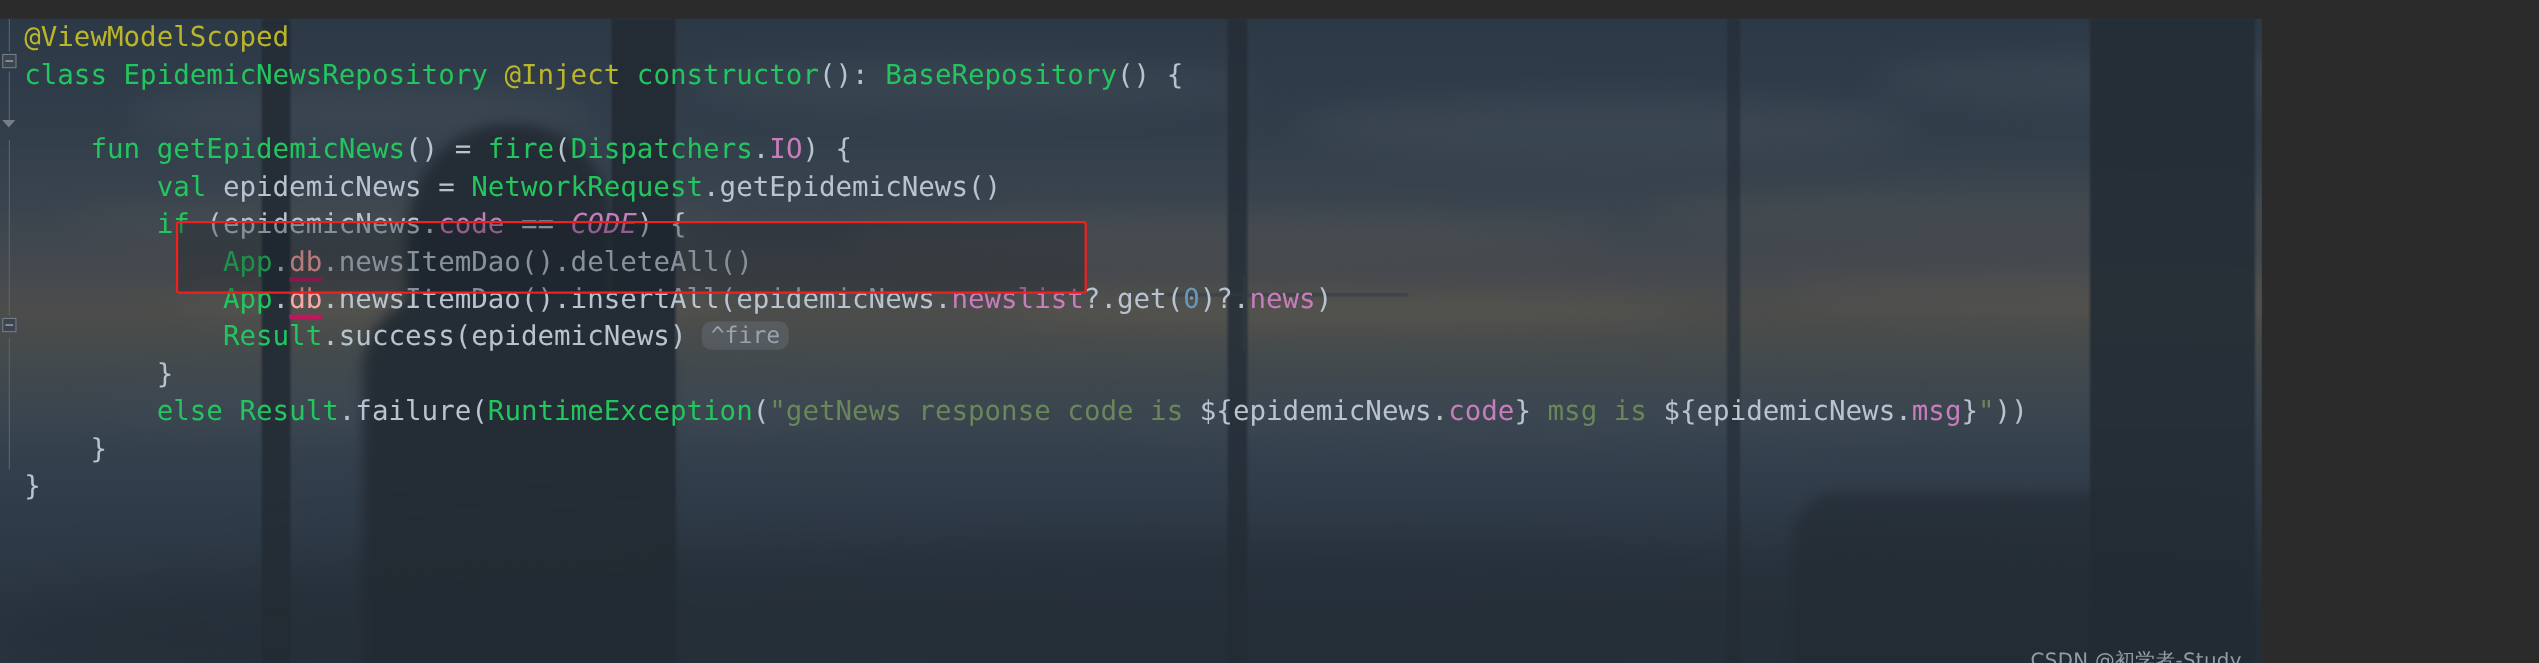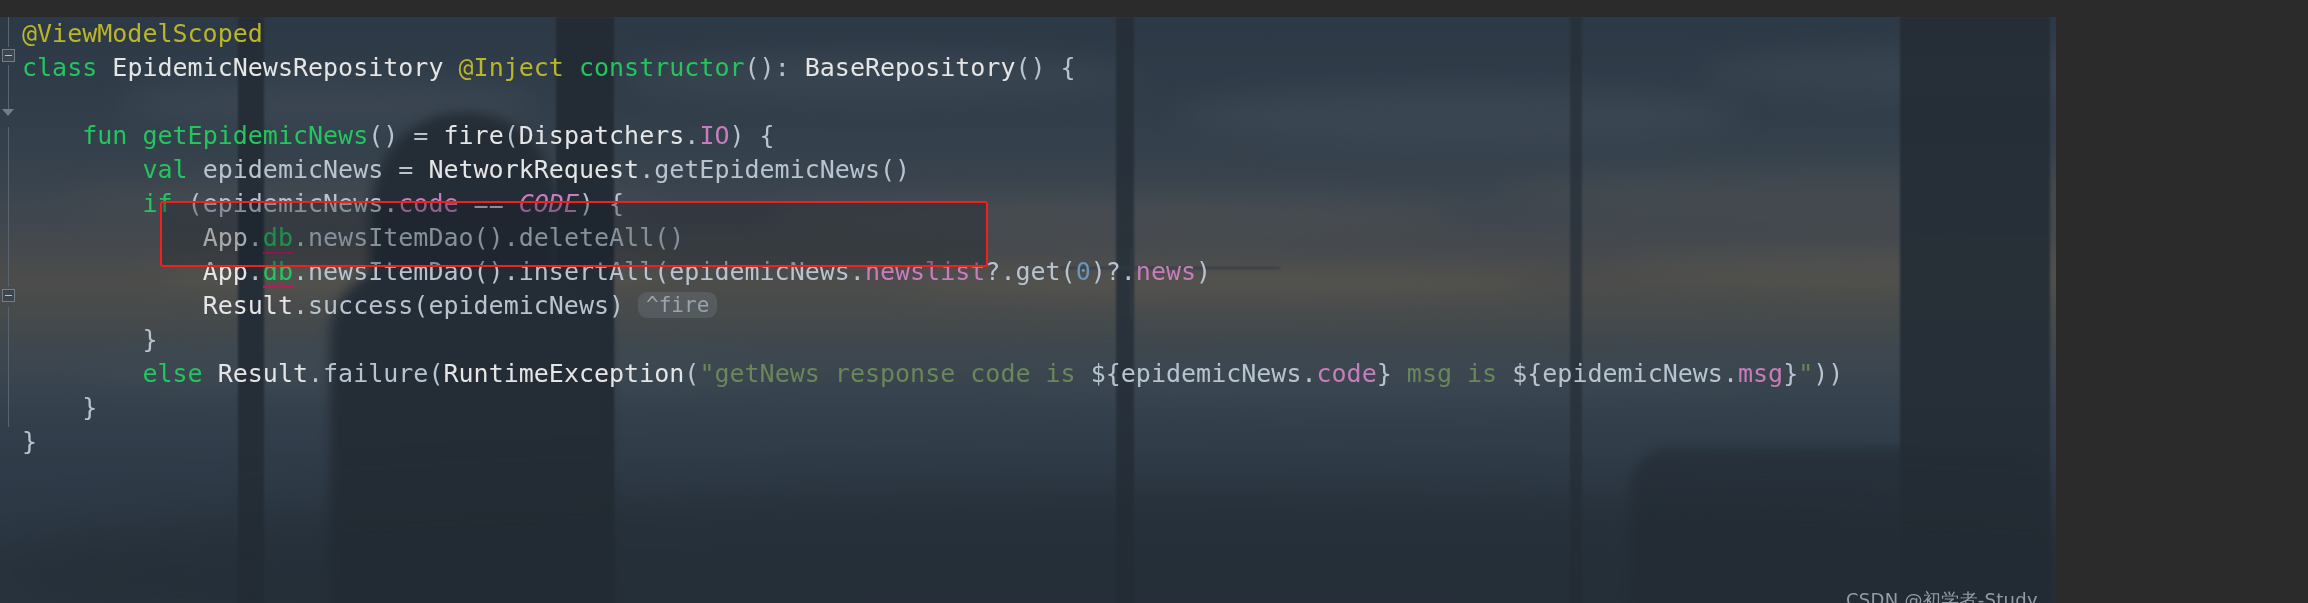--- a/index.html
+++ b/index.html
@@ -47,28 +47,28 @@
   .code{
     position:absolute;left:0;top:0;width:2308px;
     font-size:25px;line-height:34px;letter-spacing:0px;
     white-space:pre;color:#a9b7c6;
   }
   .ln{position:absolute;left:0;width:2308px;height:34px;}
   .ln span{white-space:pre;}
 
   .c-kw{color:#22c55e;}
   .c-ann{color:#bbb529;}
-  .c-cls{color:#e5e5e5;}
+  .c-cls{color:#22c55e;}
   .c-fn{color:#22c55e;}
   .c-prop{color:#c77dbb;}
   .c-propi{color:#c77dbb;font-style:italic;}
   .c-str{color:#6a8759;}
   .c-num{color:#6897bb;}
   .c-plain{color:#b7c3cf;}
-  .c-db{color:#22c55e;border-bottom:2px solid #be185d;}
+  .c-db{color:#fca5a5;border-bottom:4px solid #be185d;}
 
   
   .hint{
     display:inline-block;color:#9aa4ae;background:rgba(120,130,140,0.30);
     border-radius:9px;padding:0 8px;font-size:21px;line-height:26px;
     vertical-align:2px;
   }
 
   
   .redbox{

